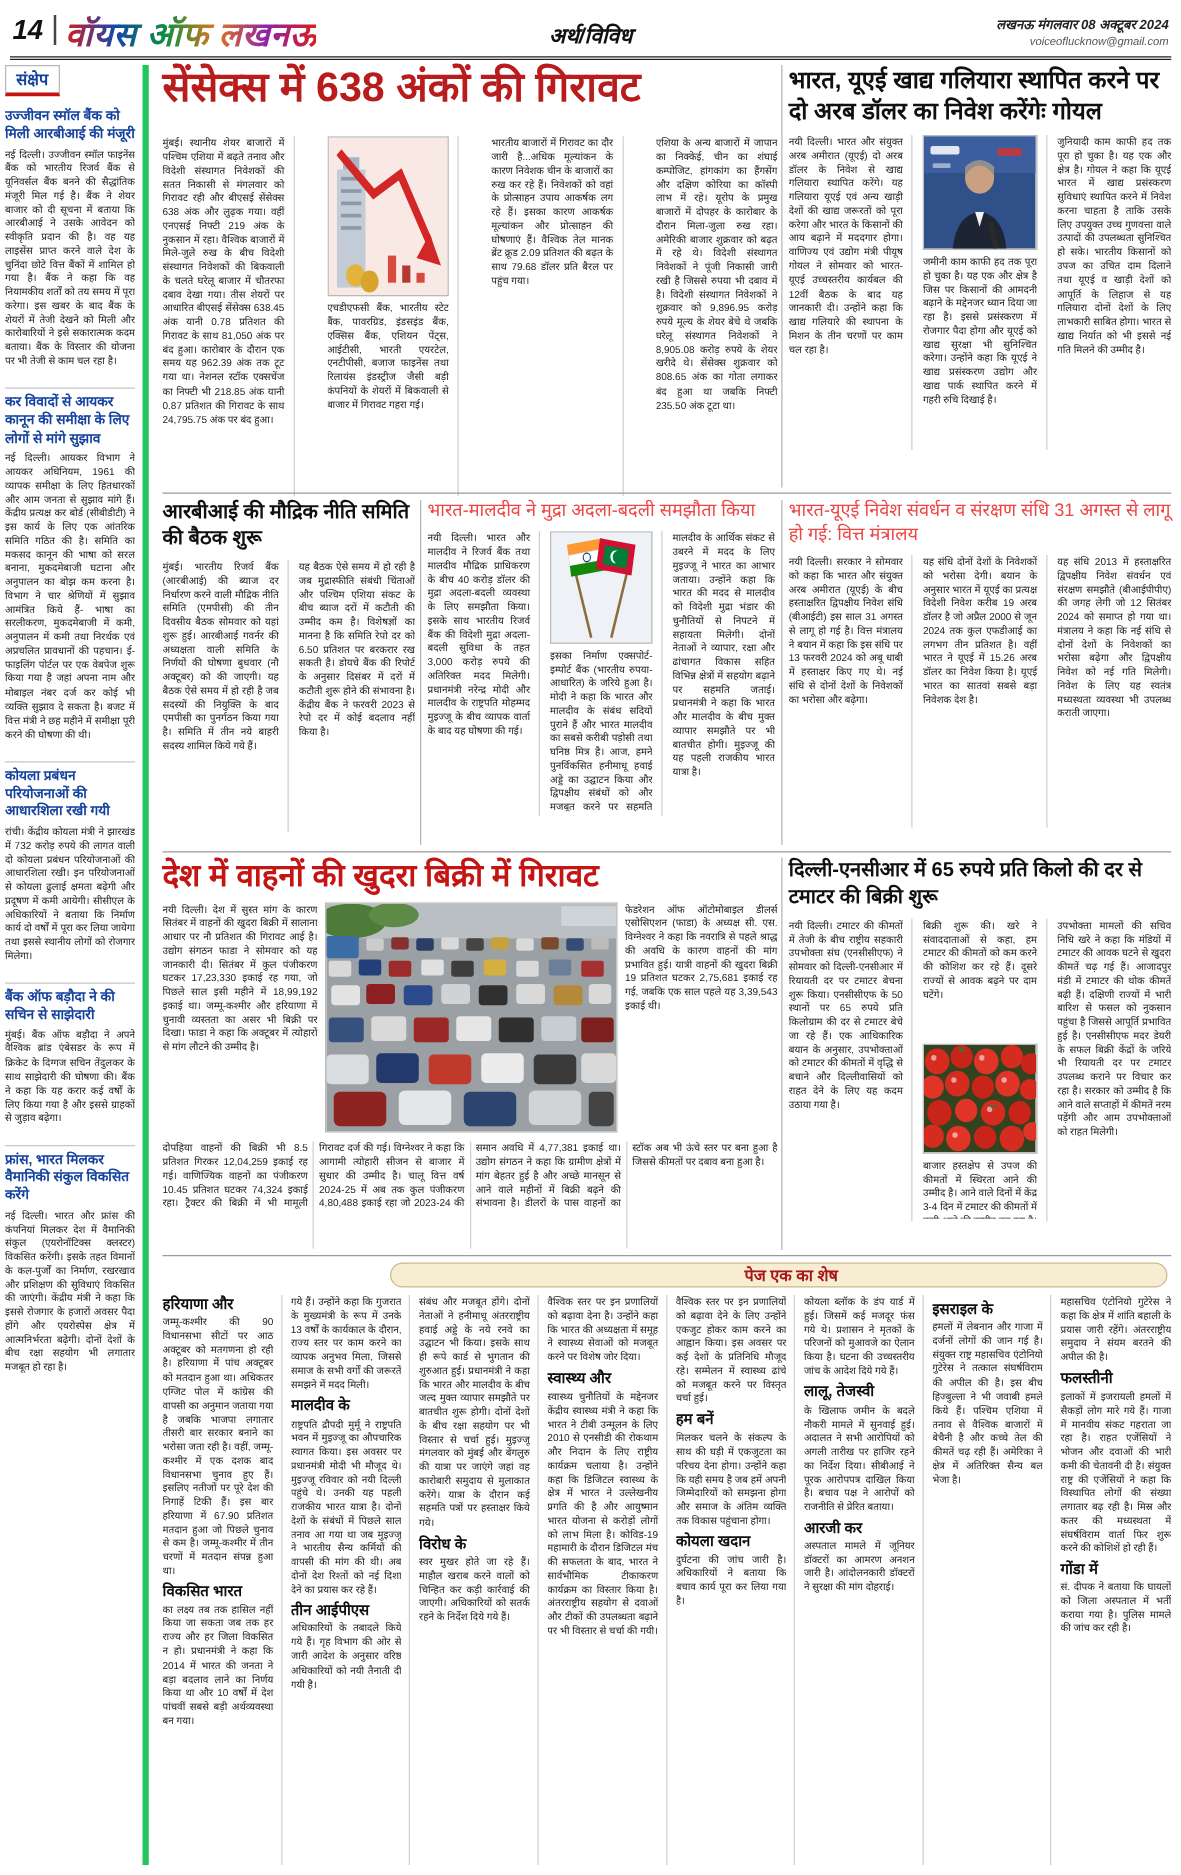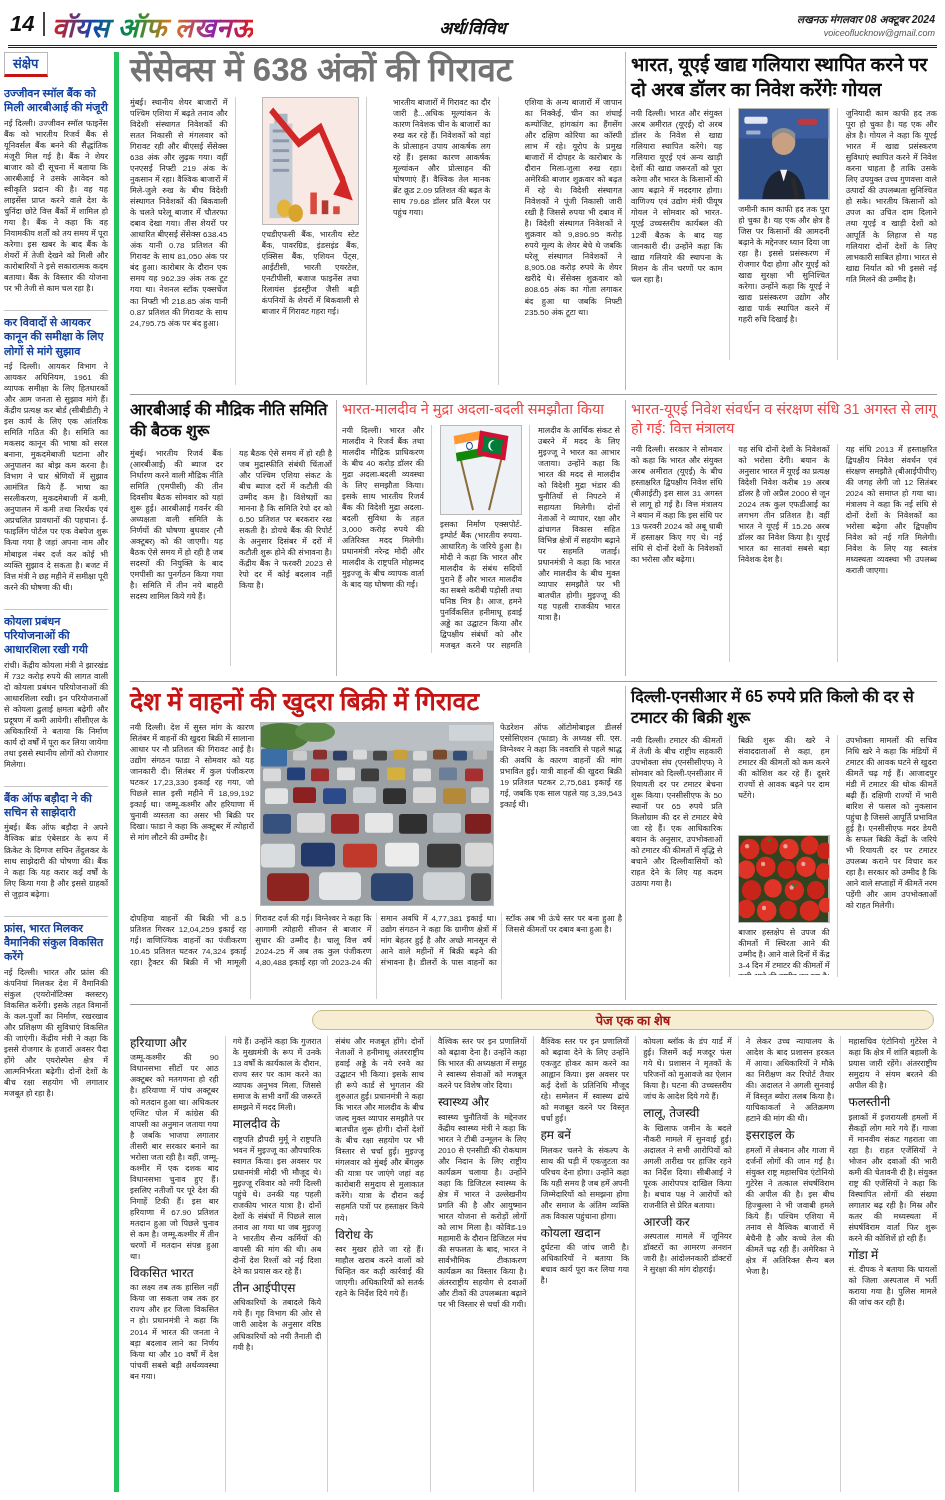--- a/index.html
+++ b/index.html
@@ -48,21 +48,21 @@
 
   
   .art-sensex { left:130px; top:52px; width:492px; height:338px; }
   .art-goyal  { left:631px; top:52px; width:306px; height:338px; }
   .art-rbi    { left:130px; top:400px; width:202px; height:276px; }
   .art-maldives { left:342px; top:400px; width:278px; height:276px; }
   .art-uae    { left:631px; top:400px; width:306px; height:276px; }
   .art-vehicles { left:130px; top:687px; width:492px; height:314px; }
   .art-tomato { left:631px; top:687px; width:306px; height:314px; }
 
-  .head-xl { font-size:33px; line-height:1.12; font-weight:800; color:#737373; margin-bottom:8px; }
+  .head-xl { font-size:33px; line-height:1.12; font-weight:800; color:#b91c1c; margin-bottom:20px; }
   .head-lg { font-size:19px; line-height:1.32; font-weight:800; color:#101010; margin-bottom:6px; }
   .head-md { font-size:16px; line-height:1.3; font-weight:800; color:#101010; margin-bottom:6px; }
   .head-sm { font-size:14.5px; line-height:1.3; font-weight:400; color:#ef4444; margin-bottom:6px; }
   .head-veh { font-size:25px; line-height:1.15; font-weight:800; color:#c41414; margin-bottom:6px; }
 
   .img-wrap { width:100%; margin-bottom:4px; border:1px solid #b9b9b9; overflow:hidden; background:#eee;}
   .img-wrap svg { display:block; width:100%; height:100%; }
 
   .veh-mid { display:flex; gap:6px; height:186px; }
   .veh-left { width:124px; }
@@ -71,21 +71,21 @@
   .veh-bottom { column-count:4; column-gap:9px; column-rule:1px solid #cfcfcf; height:86px; margin-top:5px; }
 
   
   .continuation { left:130px; top:1010px; width:807px; height:482px; }
   .band { position:absolute; left:182px; top:0; width:622px; height:20px; background:#f6edd2;
           border:1px solid #c9b98a; border-radius:10px; text-align:center; font-size:13px; font-weight:800;
           color:#a81717; line-height:19px;padding-left:20px; }
   .cont-cols { position:absolute; left:0; top:26px; width:807px; height:456px; display:flex; gap:7px; }
   .cont-col { flex:1 1 0; border-right:1px solid #cfcfcf; padding-right:6px; overflow:hidden; }
   .cont-col:last-child { border-right:none; padding-right:0; }
-  .seg-head { font-size:12px; font-weight:400; color:#101010; margin:4px 0 2px; line-height:1.2; }
+  .seg-head { font-size:12px; font-weight:700; color:#101010; margin:4px 0 2px; line-height:1.2; }
 </style>
 </head>
 <body>
 
 <div class="page">
 
   <header class="abs masthead">
     <div class="page-num">14</div>
     <div class="paper-title">वॉयस ऑफ लखनऊ</div>
     <div class="section-name">अर्थ/विविध</div>
@@ -385,21 +385,20 @@
 
       <div class="cont-col">
         <p class="bt">कोयला ब्लॉक के डंप यार्ड में हुई। जिसमें कई मजदूर फंस गये थे। प्रशासन ने मृतकों के परिजनों को मुआवजे का ऐलान किया है। घटना की उच्चस्तरीय जांच के आदेश दिये गये हैं।</p>
         <h4 class="seg-head">लालू, तेजस्वी</h4>
         <p class="bt">के खिलाफ जमीन के बदले नौकरी मामले में सुनवाई हुई। अदालत ने सभी आरोपियों को अगली तारीख पर हाजिर रहने का निर्देश दिया। सीबीआई ने पूरक आरोपपत्र दाखिल किया है। बचाव पक्ष ने आरोपों को राजनीति से प्रेरित बताया।</p>
         <h4 class="seg-head">आरजी कर</h4>
         <p class="bt">अस्पताल मामले में जूनियर डॉक्टरों का आमरण अनशन जारी है। आंदोलनकारी डॉक्टरों ने सुरक्षा की मांग दोहराई।</p>
       </div>
 
       <div class="cont-col">
-        <p class="bt">ने लेकर उच्च न्यायालय के आदेश के बाद प्रशासन हरकत में आया। अधिकारियों ने मौके का निरीक्षण कर रिपोर्ट तैयार की। अदालत ने अगली सुनवाई में विस्तृत ब्योरा तलब किया है। याचिकाकर्ता ने अतिक्रमण हटाने की मांग की थी।</p>
         <h4 class="seg-head">इसराइल के</h4>
         <p class="bt">हमलों में लेबनान और गाजा में दर्जनों लोगों की जान गई है। संयुक्त राष्ट्र महासचिव एंटोनियो गुटेरेस ने तत्काल संघर्षविराम की अपील की है। इस बीच हिज्बुल्ला ने भी जवाबी हमले किये हैं। पश्चिम एशिया में तनाव से वैश्विक बाजारों में बेचैनी है और कच्चे तेल की कीमतें चढ़ रही हैं। अमेरिका ने क्षेत्र में अतिरिक्त सैन्य बल भेजा है।</p>
       </div>
 
       <div class="cont-col">
         <p class="bt">महासचिव एंटोनियो गुटेरेस ने कहा कि क्षेत्र में शांति बहाली के प्रयास जारी रहेंगे। अंतरराष्ट्रीय समुदाय ने संयम बरतने की अपील की है।</p>
         <h4 class="seg-head">फलस्तीनी</h4>
         <p class="bt">इलाकों में इजरायली हमलों में सैकड़ों लोग मारे गये हैं। गाजा में मानवीय संकट गहराता जा रहा है। राहत एजेंसियों ने भोजन और दवाओं की भारी कमी की चेतावनी दी है। संयुक्त राष्ट्र की एजेंसियों ने कहा कि विस्थापित लोगों की संख्या लगातार बढ़ रही है। मिस्र और कतर की मध्यस्थता में संघर्षविराम वार्ता फिर शुरू करने की कोशिशें हो रही हैं।</p>
         <h4 class="seg-head">गोंडा में</h4>
         <p class="bt">सं. दीपक ने बताया कि घायलों को जिला अस्पताल में भर्ती कराया गया है। पुलिस मामले की जांच कर रही है।</p>

